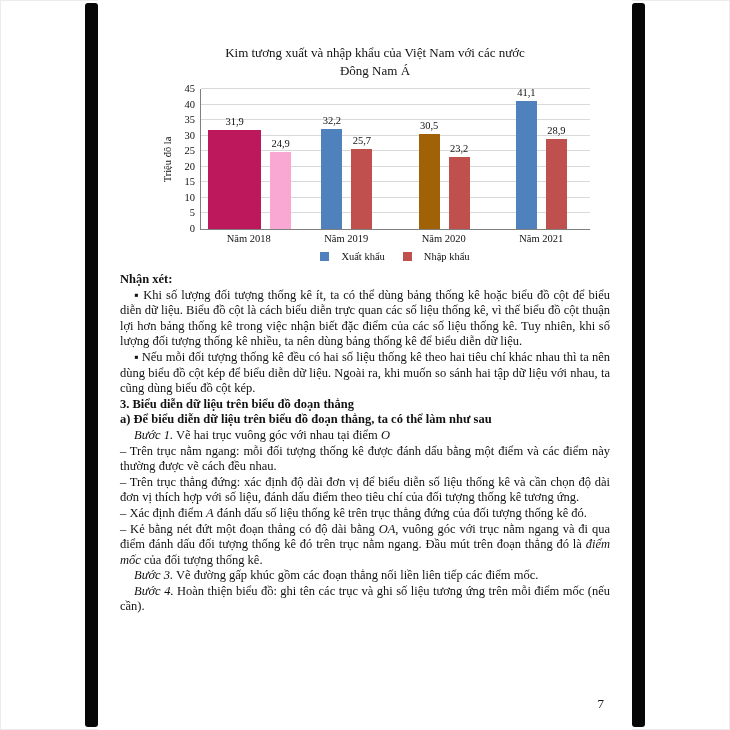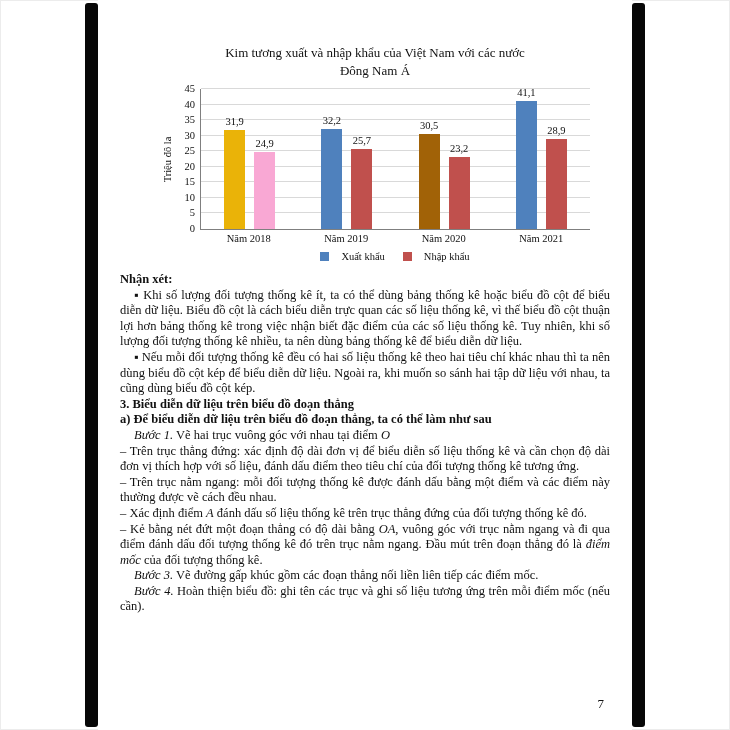--- a/index.html
+++ b/index.html
@@ -84,21 +84,21 @@
               <div class="grid-line" style="bottom: 22.2222%;"></div>
               <div class="grid-line" style="bottom: 33.3333%;"></div>
               <div class="grid-line" style="bottom: 44.4444%;"></div>
               <div class="grid-line" style="bottom: 55.5556%;"></div>
               <div class="grid-line" style="bottom: 66.6667%;"></div>
               <div class="grid-line" style="bottom: 77.7778%;"></div>
               <div class="grid-line" style="bottom: 88.8889%;"></div>
               <div class="grid-line" style="bottom: 100%;"></div>
               <div class="groups">
                 <div class="group">
-                  <div class="bar" style="height: 70.8889%; background: #eab308;">
+                  <div class="bar" style="height: 70.8889%; background: #be185d; padding-left: 32px;">
                     <span class="bar-label">31,9</span>
                   </div>
                   <div class="bar" style="height: 55.3333%; background: #f9a8d4;">
                     <span class="bar-label">24,9</span>
                   </div>
                 </div>
                 <div class="group">
                   <div class="bar" style="height: 71.5556%; background: rgb(79, 129, 189);">
                     <span class="bar-label">32,2</span>
                   </div>
@@ -145,22 +145,22 @@
         </div>
     </div>
 
     <div class="body-text" id="body-text">
         <p class="para"><span class="b">Nhận xét:</span></p>
         <p class="para indent"><span class="b">▪ </span><span>Khi số lượng đối tượng thống kê ít, ta có thể dùng bảng thống kê hoặc biểu đồ cột để biểu diễn dữ liệu. Biểu đồ cột là cách biểu diễn trực quan các số liệu thống kê, vì thế biểu đồ cột thuận lợi hơn bảng thống kê trong việc nhận biết đặc điểm của các số liệu thống kê. Tuy nhiên, khi số lượng đối tượng thống kê nhiều, ta nên dùng bảng thống kê để biểu diễn dữ liệu.</span></p>
         <p class="para indent"><span class="b">▪ </span><span>Nếu mỗi đối tượng thống kê đều có hai số liệu thống kê theo hai tiêu chí khác nhau thì ta nên dùng biểu đồ cột kép để biểu diễn dữ liệu. Ngoài ra, khi muốn so sánh hai tập dữ liệu với nhau, ta cũng dùng biểu đồ cột kép.</span></p>
         <p class="para"><span class="b">3. Biểu diễn dữ liệu trên biểu đồ đoạn thẳng</span></p>
         <p class="para"><span class="b">a) Để biểu diễn dữ liệu trên biểu đồ đoạn thẳng, ta có thể làm như sau</span></p>
         <p class="para indent"><span class="i">Bước 1.</span><span> Vẽ hai trục vuông góc với nhau tại điểm </span><span class="i">O</span></p>
+        <p class="para"><span>– Trên trục nằm ngang: mỗi đối tượng thống kê được đánh dấu bằng một điểm và các điểm này thường được vẽ cách đều nhau.</span></p>
         <p class="para"><span>– Trên trục thẳng đứng: xác định độ dài đơn vị để biểu diễn số liệu thống kê và cần chọn độ dài đơn vị thích hợp với số liệu, đánh dấu điểm theo tiêu chí của đối tượng thống kê tương ứng.</span></p>
-        <p class="para"><span>– Trên trục nằm ngang: mỗi đối tượng thống kê được đánh dấu bằng một điểm và các điểm này thường được vẽ cách đều nhau.</span></p>
         <p class="para"><span>– Xác định điểm </span><span class="i">A</span><span> đánh dấu số liệu thống kê trên trục thẳng đứng của đối tượng thống kê đó.</span></p>
         <p class="para"><span>– Kẻ bằng nét đứt một đoạn thẳng có độ dài bằng </span><span class="i">OA</span><span>, vuông góc với trục nằm ngang và đi qua điểm đánh dấu đối tượng thống kê đó trên trục nằm ngang. Đầu mút trên đoạn thẳng đó là </span><span class="i">điểm mốc</span><span> của đối tượng thống kê.</span></p>
         <p class="para indent"><span class="i">Bước 3.</span><span> Vẽ đường gấp khúc gồm các đoạn thẳng nối liền liên tiếp các điểm mốc.</span></p>
         <p class="para indent"><span class="i">Bước 4.</span><span> Hoàn thiện biểu đồ: ghi tên các trục và ghi số liệu tương ứng trên mỗi điểm mốc (nếu cần).</span></p>
       </div>
 
     <div class="page-number">7</div>
   </div>
 </div>
 

